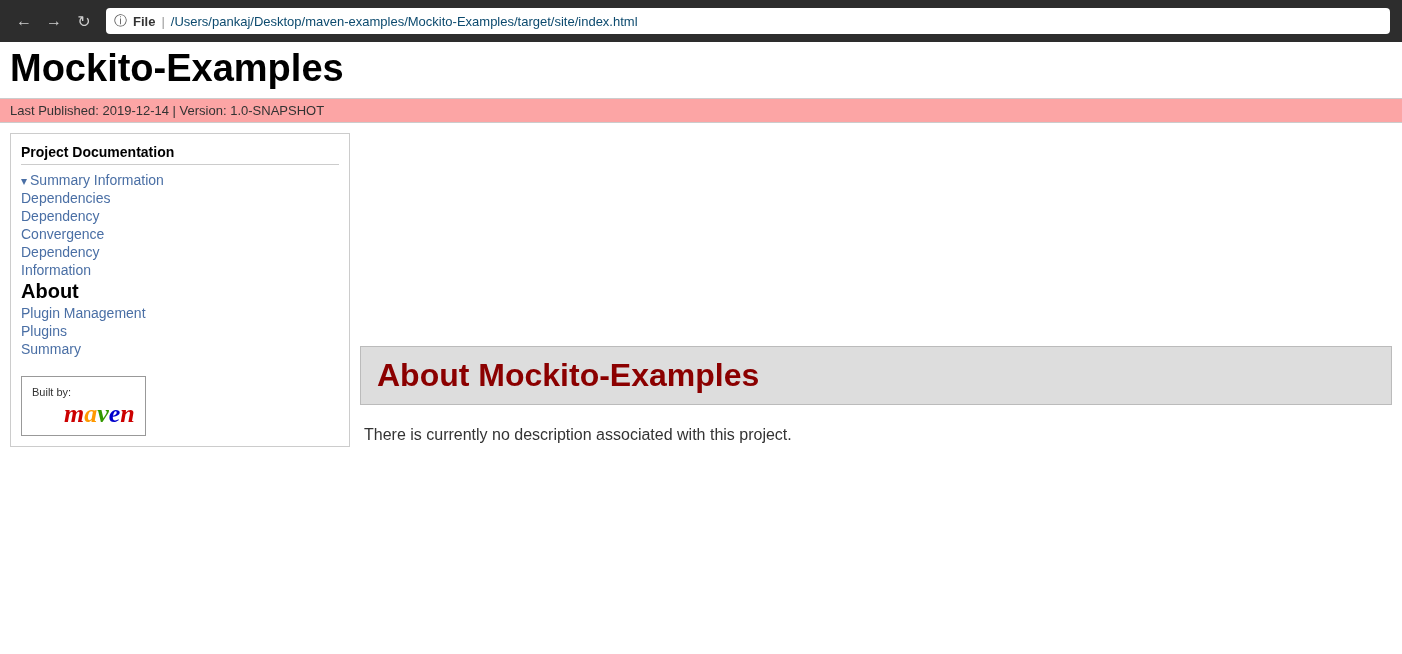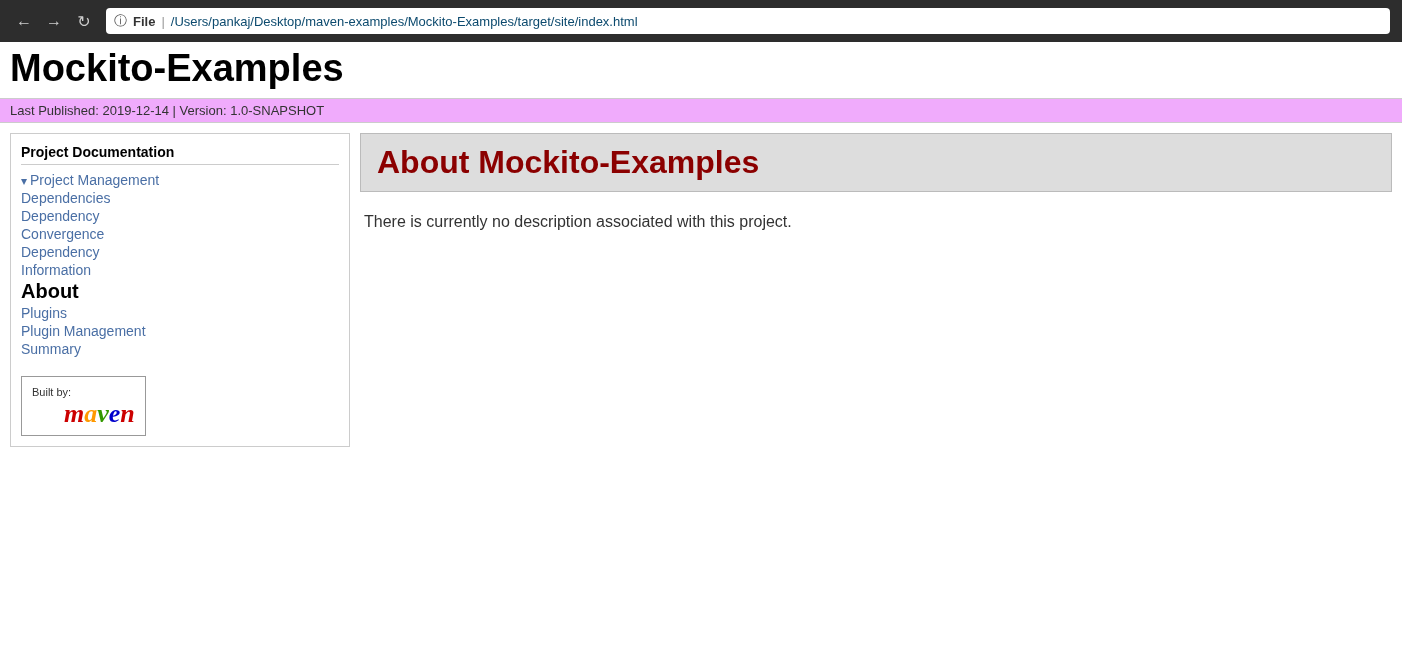--- a/index.html
+++ b/index.html
@@ -76,34 +76,34 @@
     .page-title {
       font-size: 38px;
       font-weight: bold;
       color: #000;
       line-height: 1.2;
       font-family: Arial, sans-serif;
     }
 
     
     .meta-bar {
-      background: #f0abfc;
+      background: #fca5a5;
       border-top: 1px solid #ccc;
       border-bottom: 1px solid #ccc;
       padding: 4px 10px;
       font-size: 13px;
       color: #333;
     }
 
     
     .main-layout {
       display: flex;
       padding: 10px;
       gap: 10px;
-      align-items: flex-start;
+      align-items: flex-end;
     }
 
     
     .sidebar {
       width: 340px;
       min-width: 340px;
       border: 1px solid #ccc;
       padding: 10px;
       background: #fff;
     }
@@ -237,21 +237,21 @@
   <span>Last Published: 2019-12-14  |  Version: 1.0-SNAPSHOT</span>
 </div>
 
 <div class="main-layout">
 
   <div class="sidebar">
     <div class="sidebar-section-title">Project Documentation</div>
     <ul class="sidebar-nav">
       <li>
         <a href="#" class="indent-0">
-          <span class="triangle">▾</span><span>Project Management</span>
+          <span class="triangle">▾</span><span>Summary Information</span>
         </a>
       </li>
       <li class="indent-1">
         <a href="#">
           <span>Dependencies</span>
         </a>
       </li>
       <li class="indent-1">
         <a href="#">
           <span>Dependency</span>
@@ -270,26 +270,26 @@
       <li class="indent-2">
         <a href="#">
           <span>Information</span>
         </a>
       </li>
       <li>
         <span class="nav-bold">About</span>
       </li>
       <li>
         <a href="#">
+          <span>Plugin Management</span>
+        </a>
+      </li>
+      <li>
+        <a href="#">
           <span>Plugins</span>
-        </a>
-      </li>
-      <li>
-        <a href="#">
-          <span>Plugin Management</span>
         </a>
       </li>
       <li>
         <a href="#">
           <span>Summary</span>
         </a>
       </li>
     </ul>
 
     

